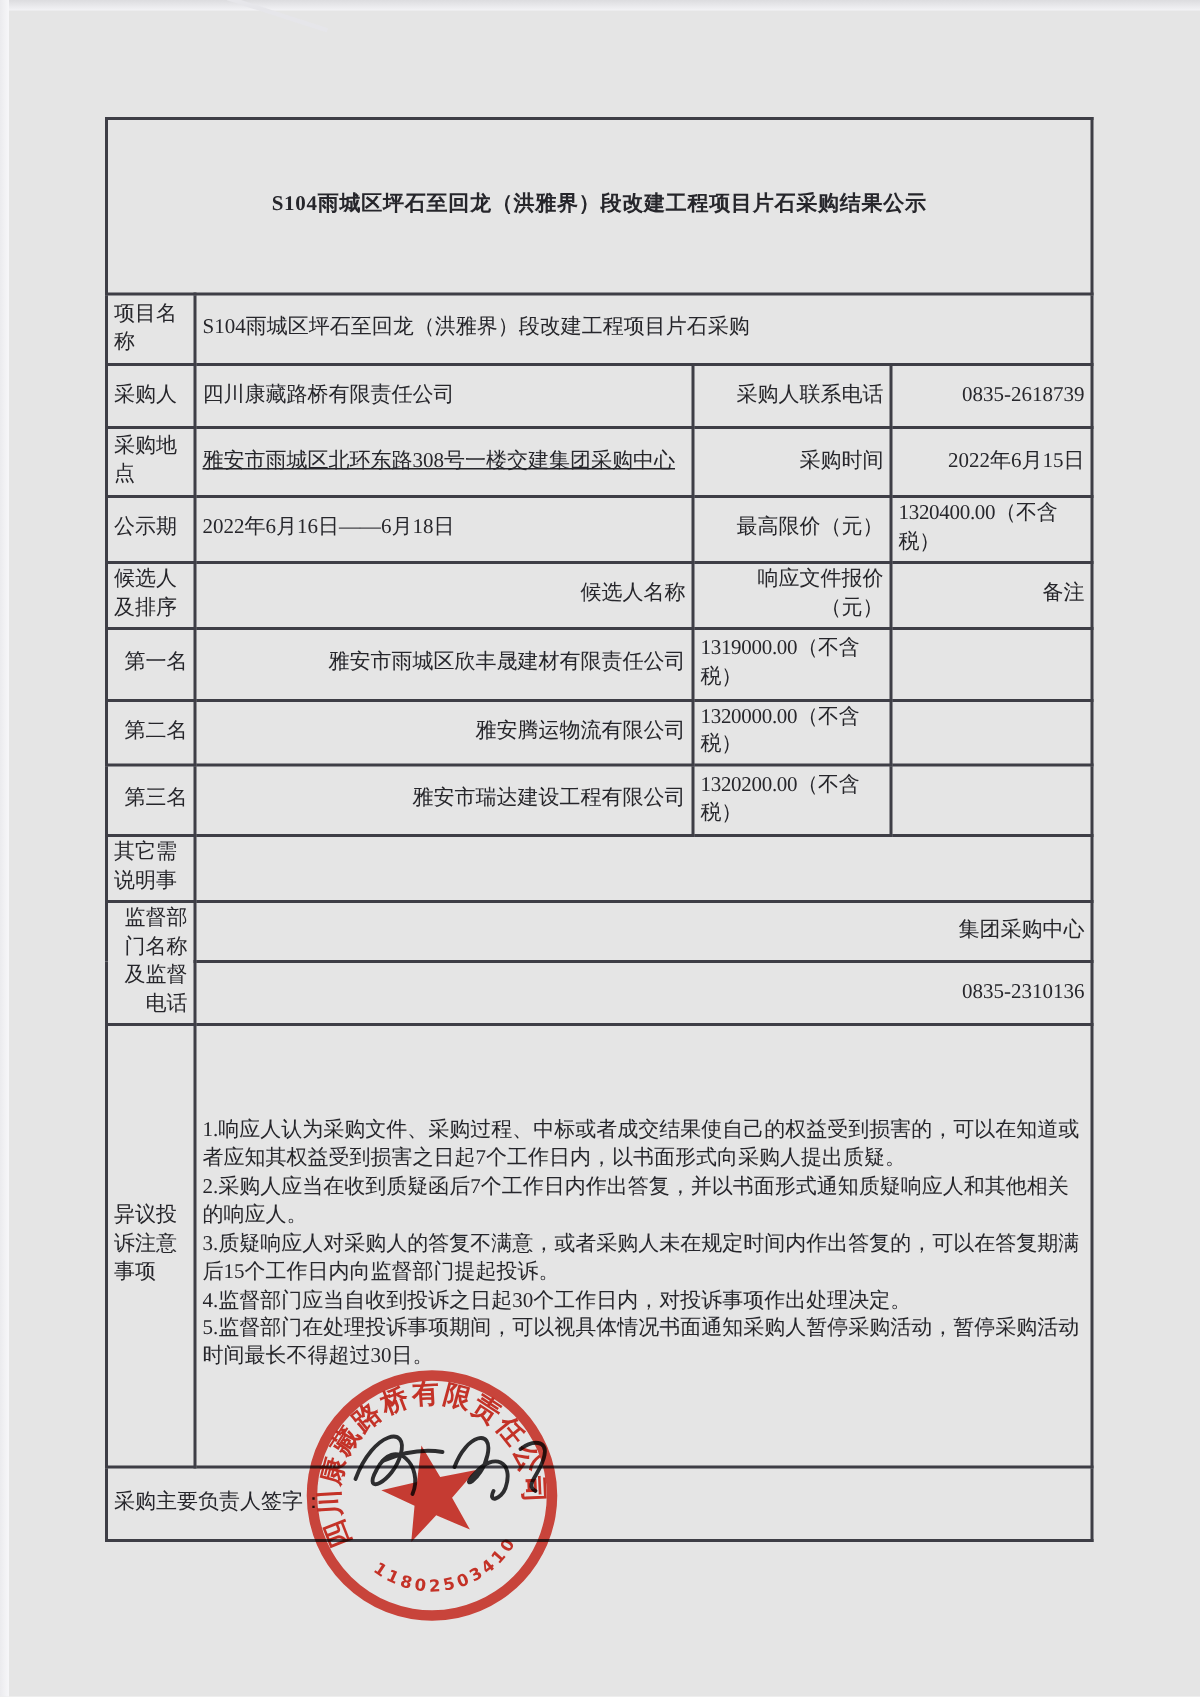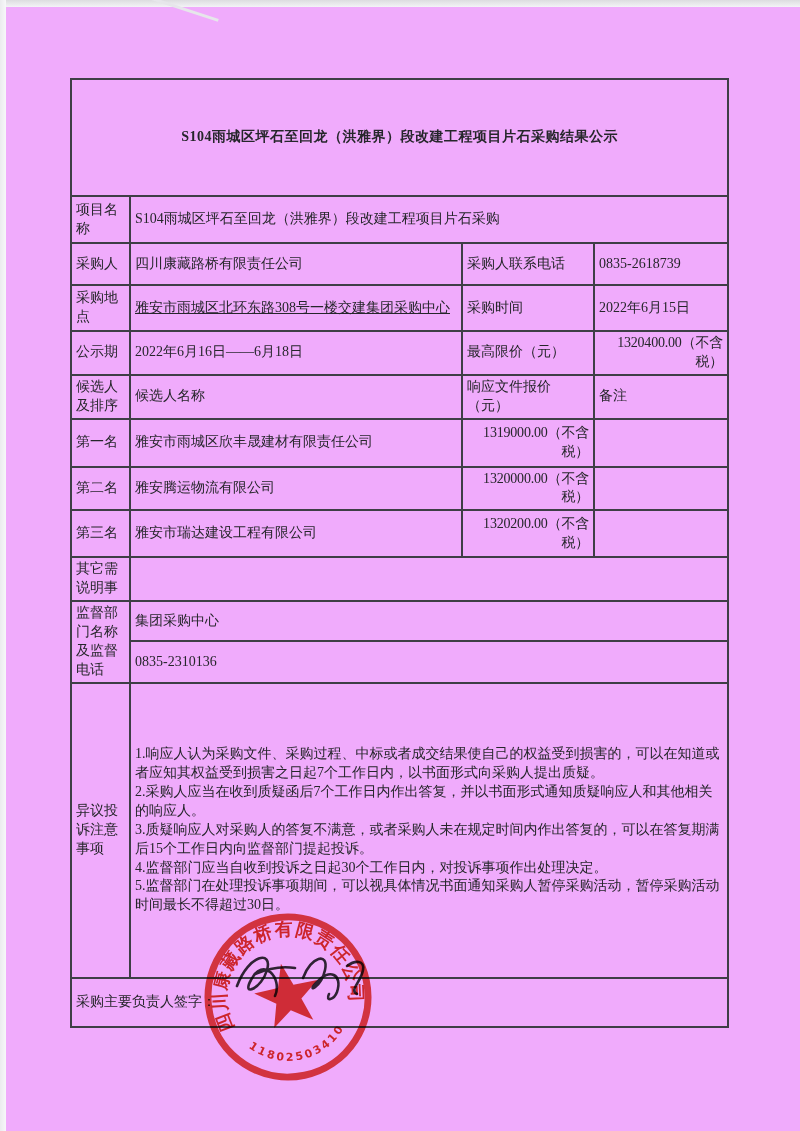--- a/index.html
+++ b/index.html
@@ -1,32 +1,32 @@
 <!DOCTYPE html>
 <html><head>
 <meta charset="utf-8">
 <style>
   html,body{margin:0;padding:0;width:800px;height:1131px;overflow:hidden;
     background:#f7f7f9;font-family:"Liberation Serif","DejaVu Serif",serif;}
-  .page{position:absolute;inset:0;background:#f0abfc;}
+  .page{position:absolute;inset:0;background:#e5e5e5;}
   .scan-top{position:absolute;top:0;left:0;right:0;height:7px;
     background:linear-gradient(#dcdcdf,#f3f3f6);}
   .scan-left{position:absolute;top:0;left:0;bottom:0;width:6px;
     background:linear-gradient(90deg,#ebebee,#f7f7f9);}
   .fold{position:absolute;top:8px;left:150px;width:70px;height:3px;
     background:#e6e6ea;transform:rotate(18deg);}
   table.doc{position:absolute;left:70px;top:78px;width:657px;
     border-collapse:collapse;table-layout:fixed;}
   table.doc td{border:2px solid #3e3e46;color:#26262b;font-size:14px;
     padding:2px 4px;vertical-align:middle;overflow:hidden;line-height:1.35;}
   td.title-cell{text-align:center;font-weight:bold;font-size:20px;color:#1d1d23;
     letter-spacing:0.5px;padding:6px 10px;}
-  td.c{text-align:left;}
+  td.c{text-align:right;}
   td.lbl{padding:2px 3px;margin-left:36px;}
-  td.price{font-size:12.5px;text-align:right;letter-spacing:-0.2px;}
+  td.price{font-size:12.5px;text-align:left;letter-spacing:-0.2px;}
   td.addr{font-size:13.5px;text-decoration:underline;}
   td.notes-cell{padding:20px 8px 6px 8px;font-size:14.6px;line-height:1.52;}
   td.sig-cell{padding-left:8px;font-size:15px;margin-top:44px;}
   .seal{position:absolute;left:193px;top:902px;width:190px;height:190px;
     mix-blend-mode:multiply;opacity:0.93;}
   .signature{position:absolute;left:225px;top:938px;width:160px;height:85px;
     mix-blend-mode:multiply;}
 </style>
 </head>
 <body>

